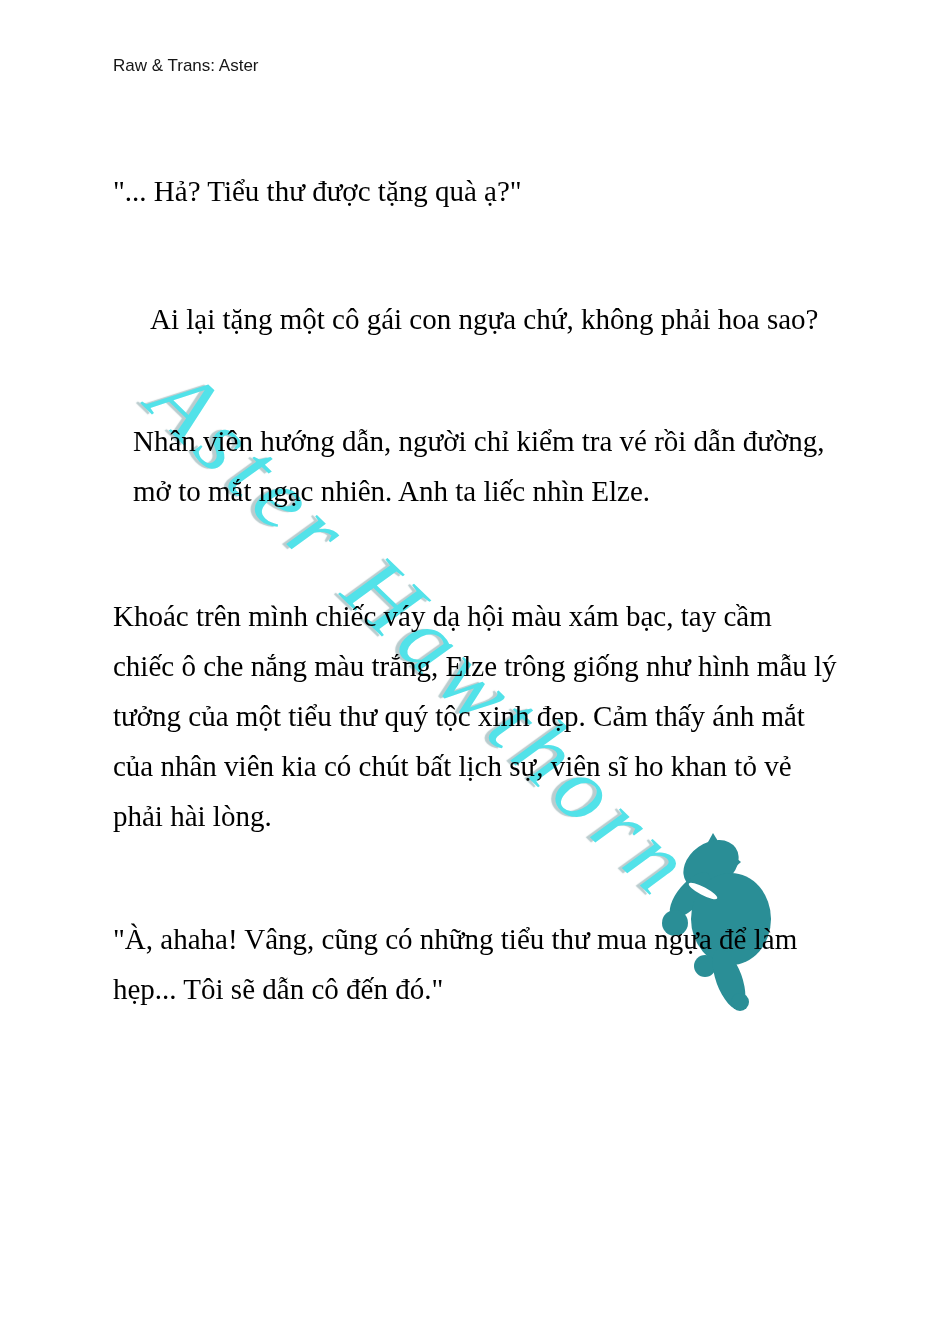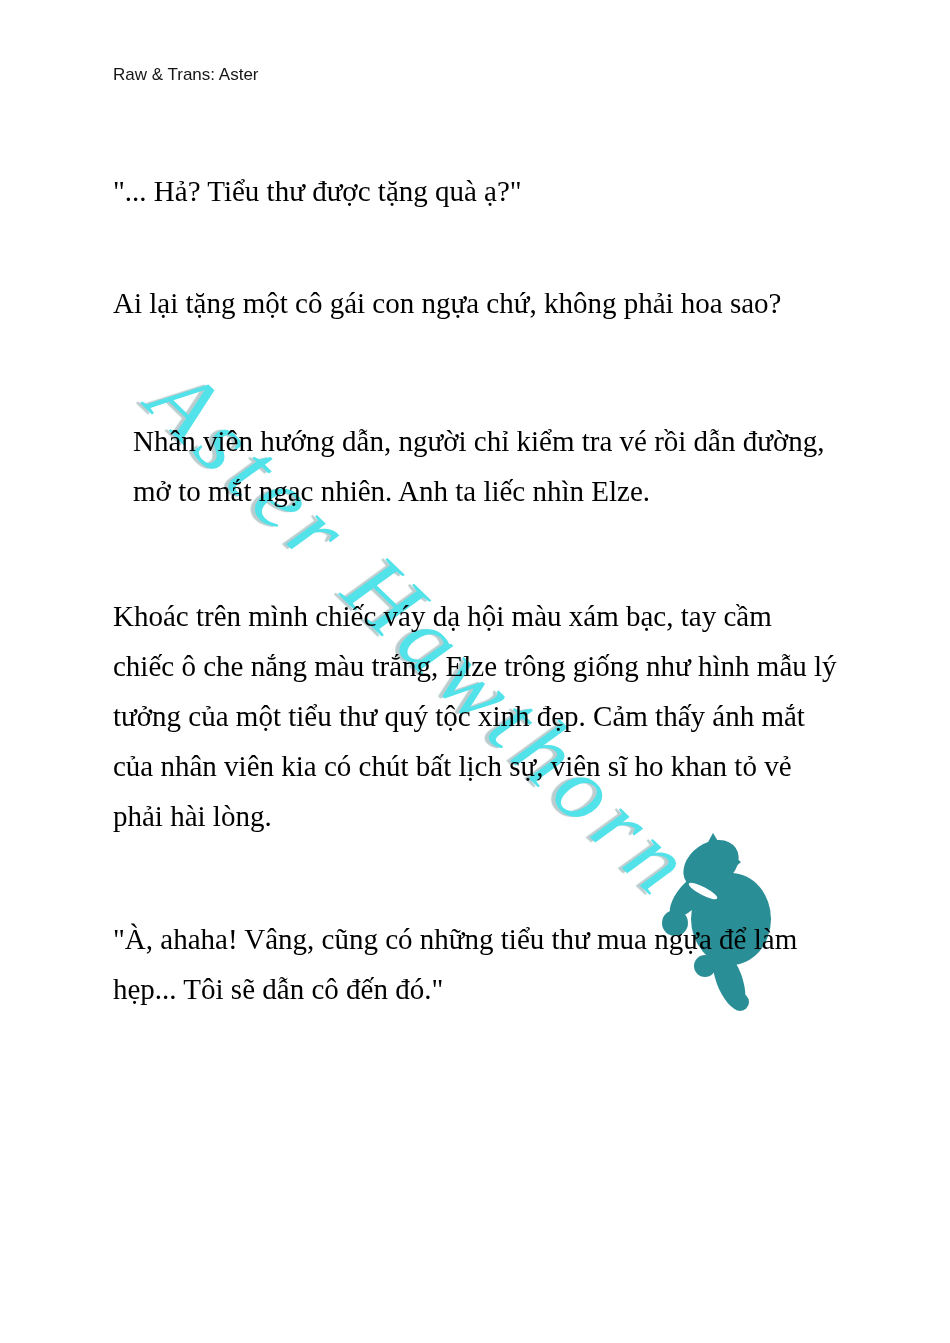--- a/index.html
+++ b/index.html
@@ -14,21 +14,21 @@
     overflow: hidden;
   }
   .page {
     position: absolute;
     inset: 0;
     background: #ffffff;
   }
   .credit-header {
     position: absolute;
     left: 113px;
-    top: 64px;
+    top: 55px;
     font-family: "Liberation Sans", sans-serif;
     font-size: 17px;
     line-height: 21px;
     color: #161616;
     z-index: 3;
   }
   .watermark {
     position: absolute;
     left: 202px;
     top: 346px;
@@ -59,21 +59,21 @@
     font-family: "Liberation Serif", serif;
     font-size: 29px;
     line-height: 50px;
     color: #000000;
     z-index: 2;
   }
   .para .text-line {
     white-space: nowrap;
   }
   #p1 { top: 166px; }
-  #p2 { top: 278px; }
+  #p2 { top: 294px; margin-left: 37px; }
   #p3 { top: 416px; margin-left: 20px; }
   #p4 { top: 591px; }
   #p5 { top: 914px; }
 </style>
 </head>
 <body>
 
 <div class="page">
 
   <div class="credit-header">Raw &amp; Trans: Aster</div>

